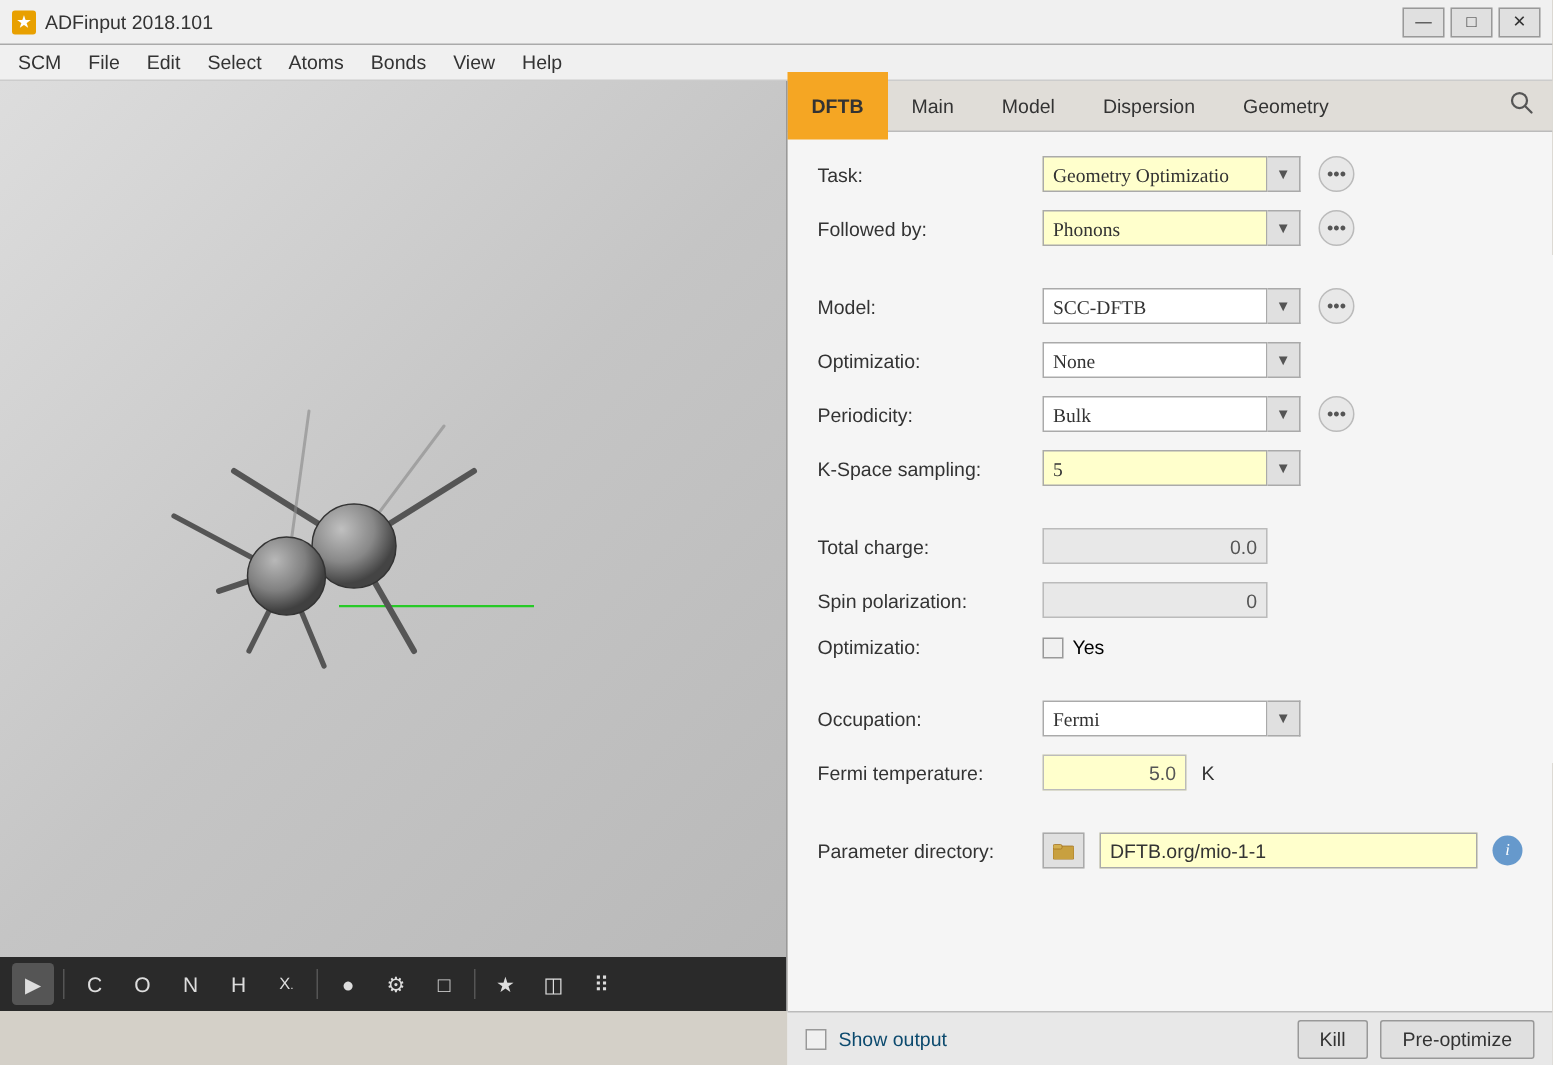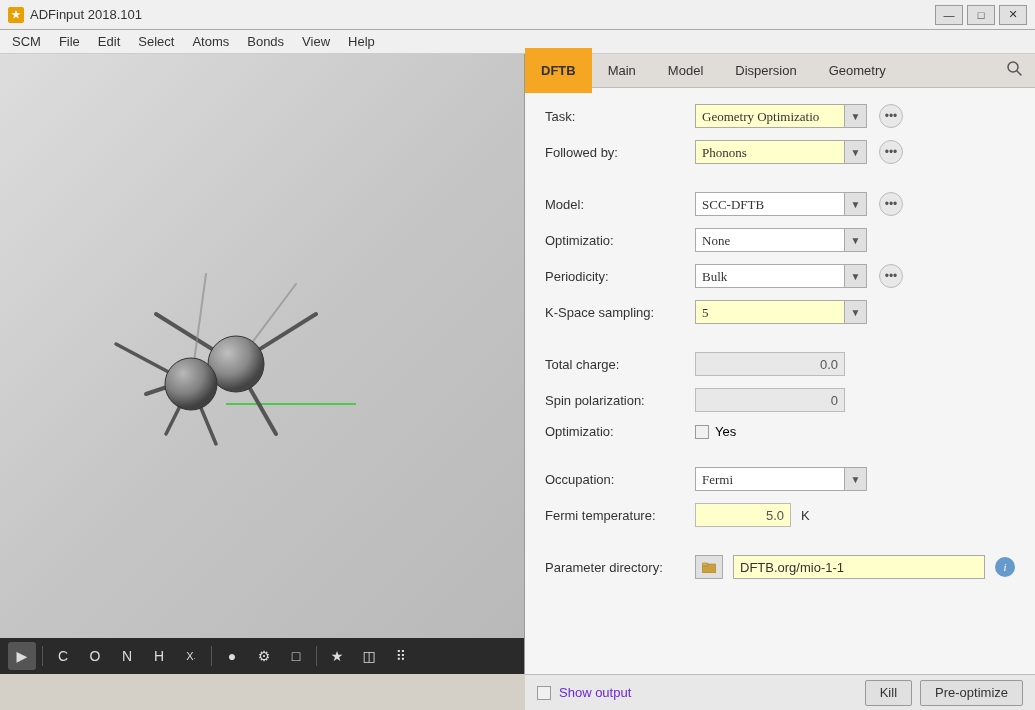--- a/index.html
+++ b/index.html
@@ -255,21 +255,21 @@
       padding: 0 12px;
       gap: 8px;
     }
     .bottom-checkbox {
       width: 14px;
       height: 14px;
       border: 1px solid #999;
       background: #f0f0f0;
       cursor: pointer;
     }
-    .bottom-label { font-size: 13px; color: #6d28d9; }
+    .bottom-label { font-size: 13px; color: #0c4a6e; }
     .spacer { flex: 1; }
     .action-btn {
       height: 26px;
       padding: 0 14px;
       background: #e0e0e0;
       border: 1px solid #999;
       font-size: 13px;
       color: #333;
       cursor: pointer;
       border-radius: 2px;

